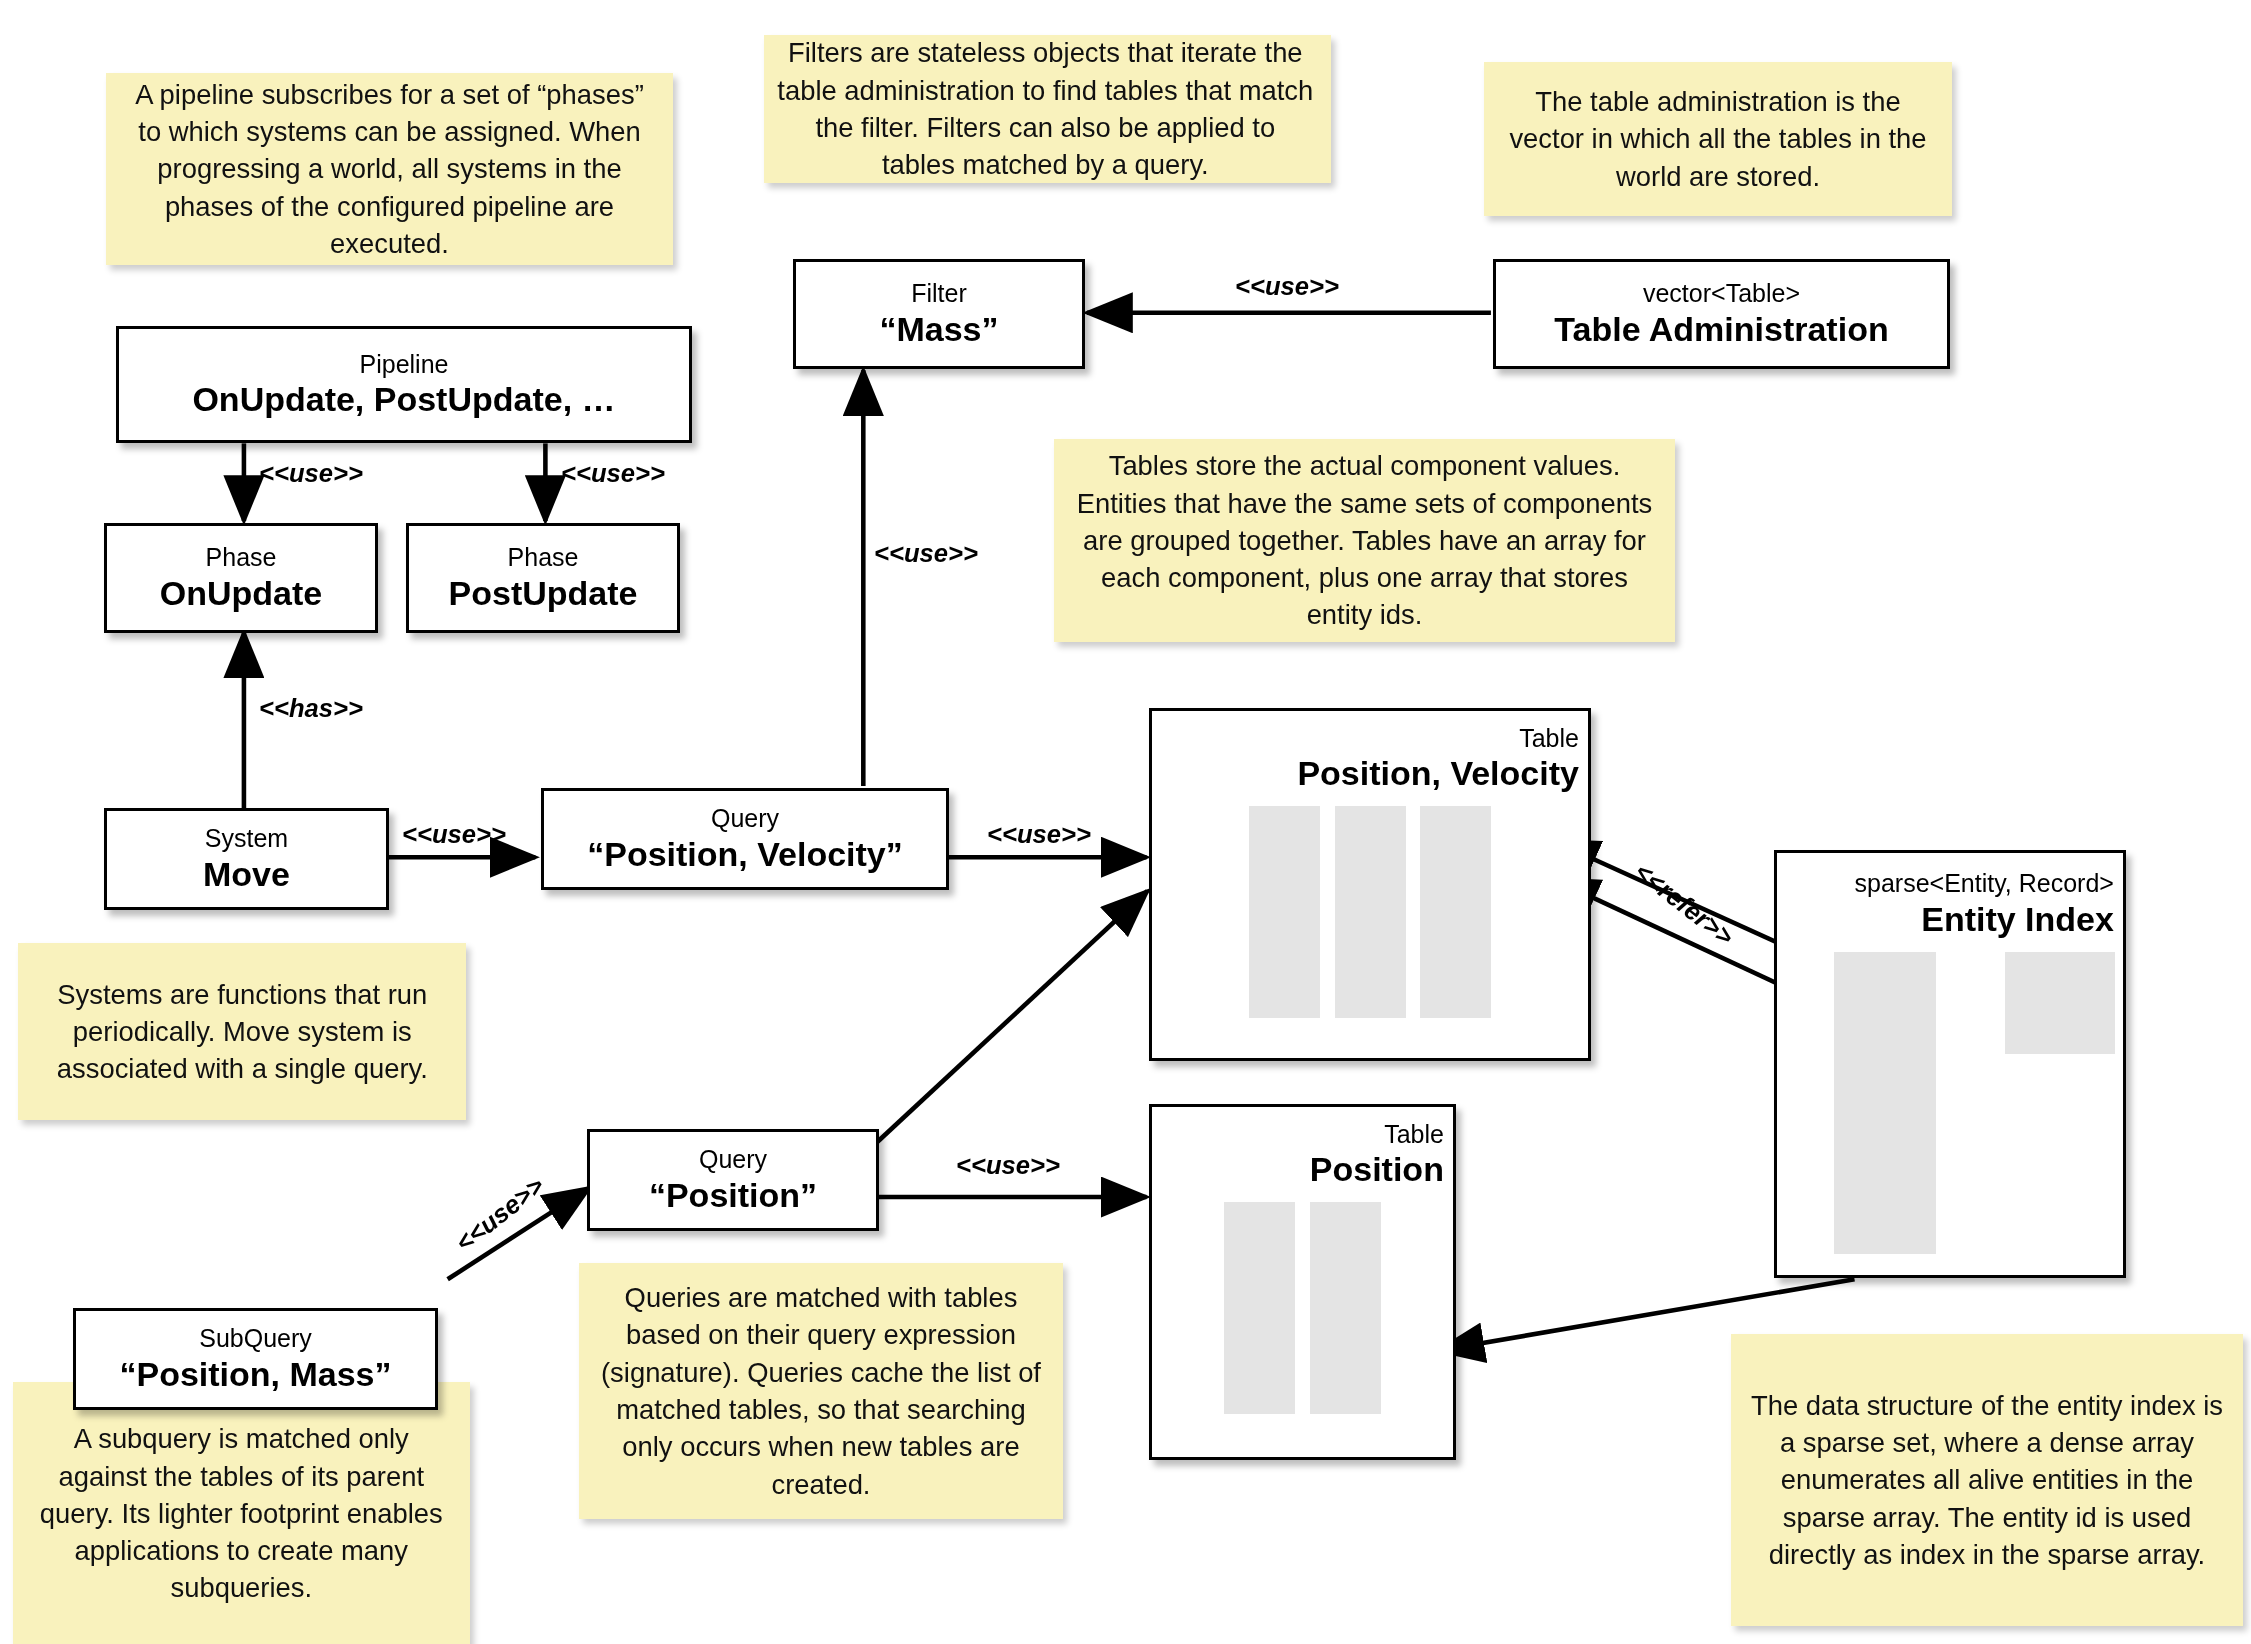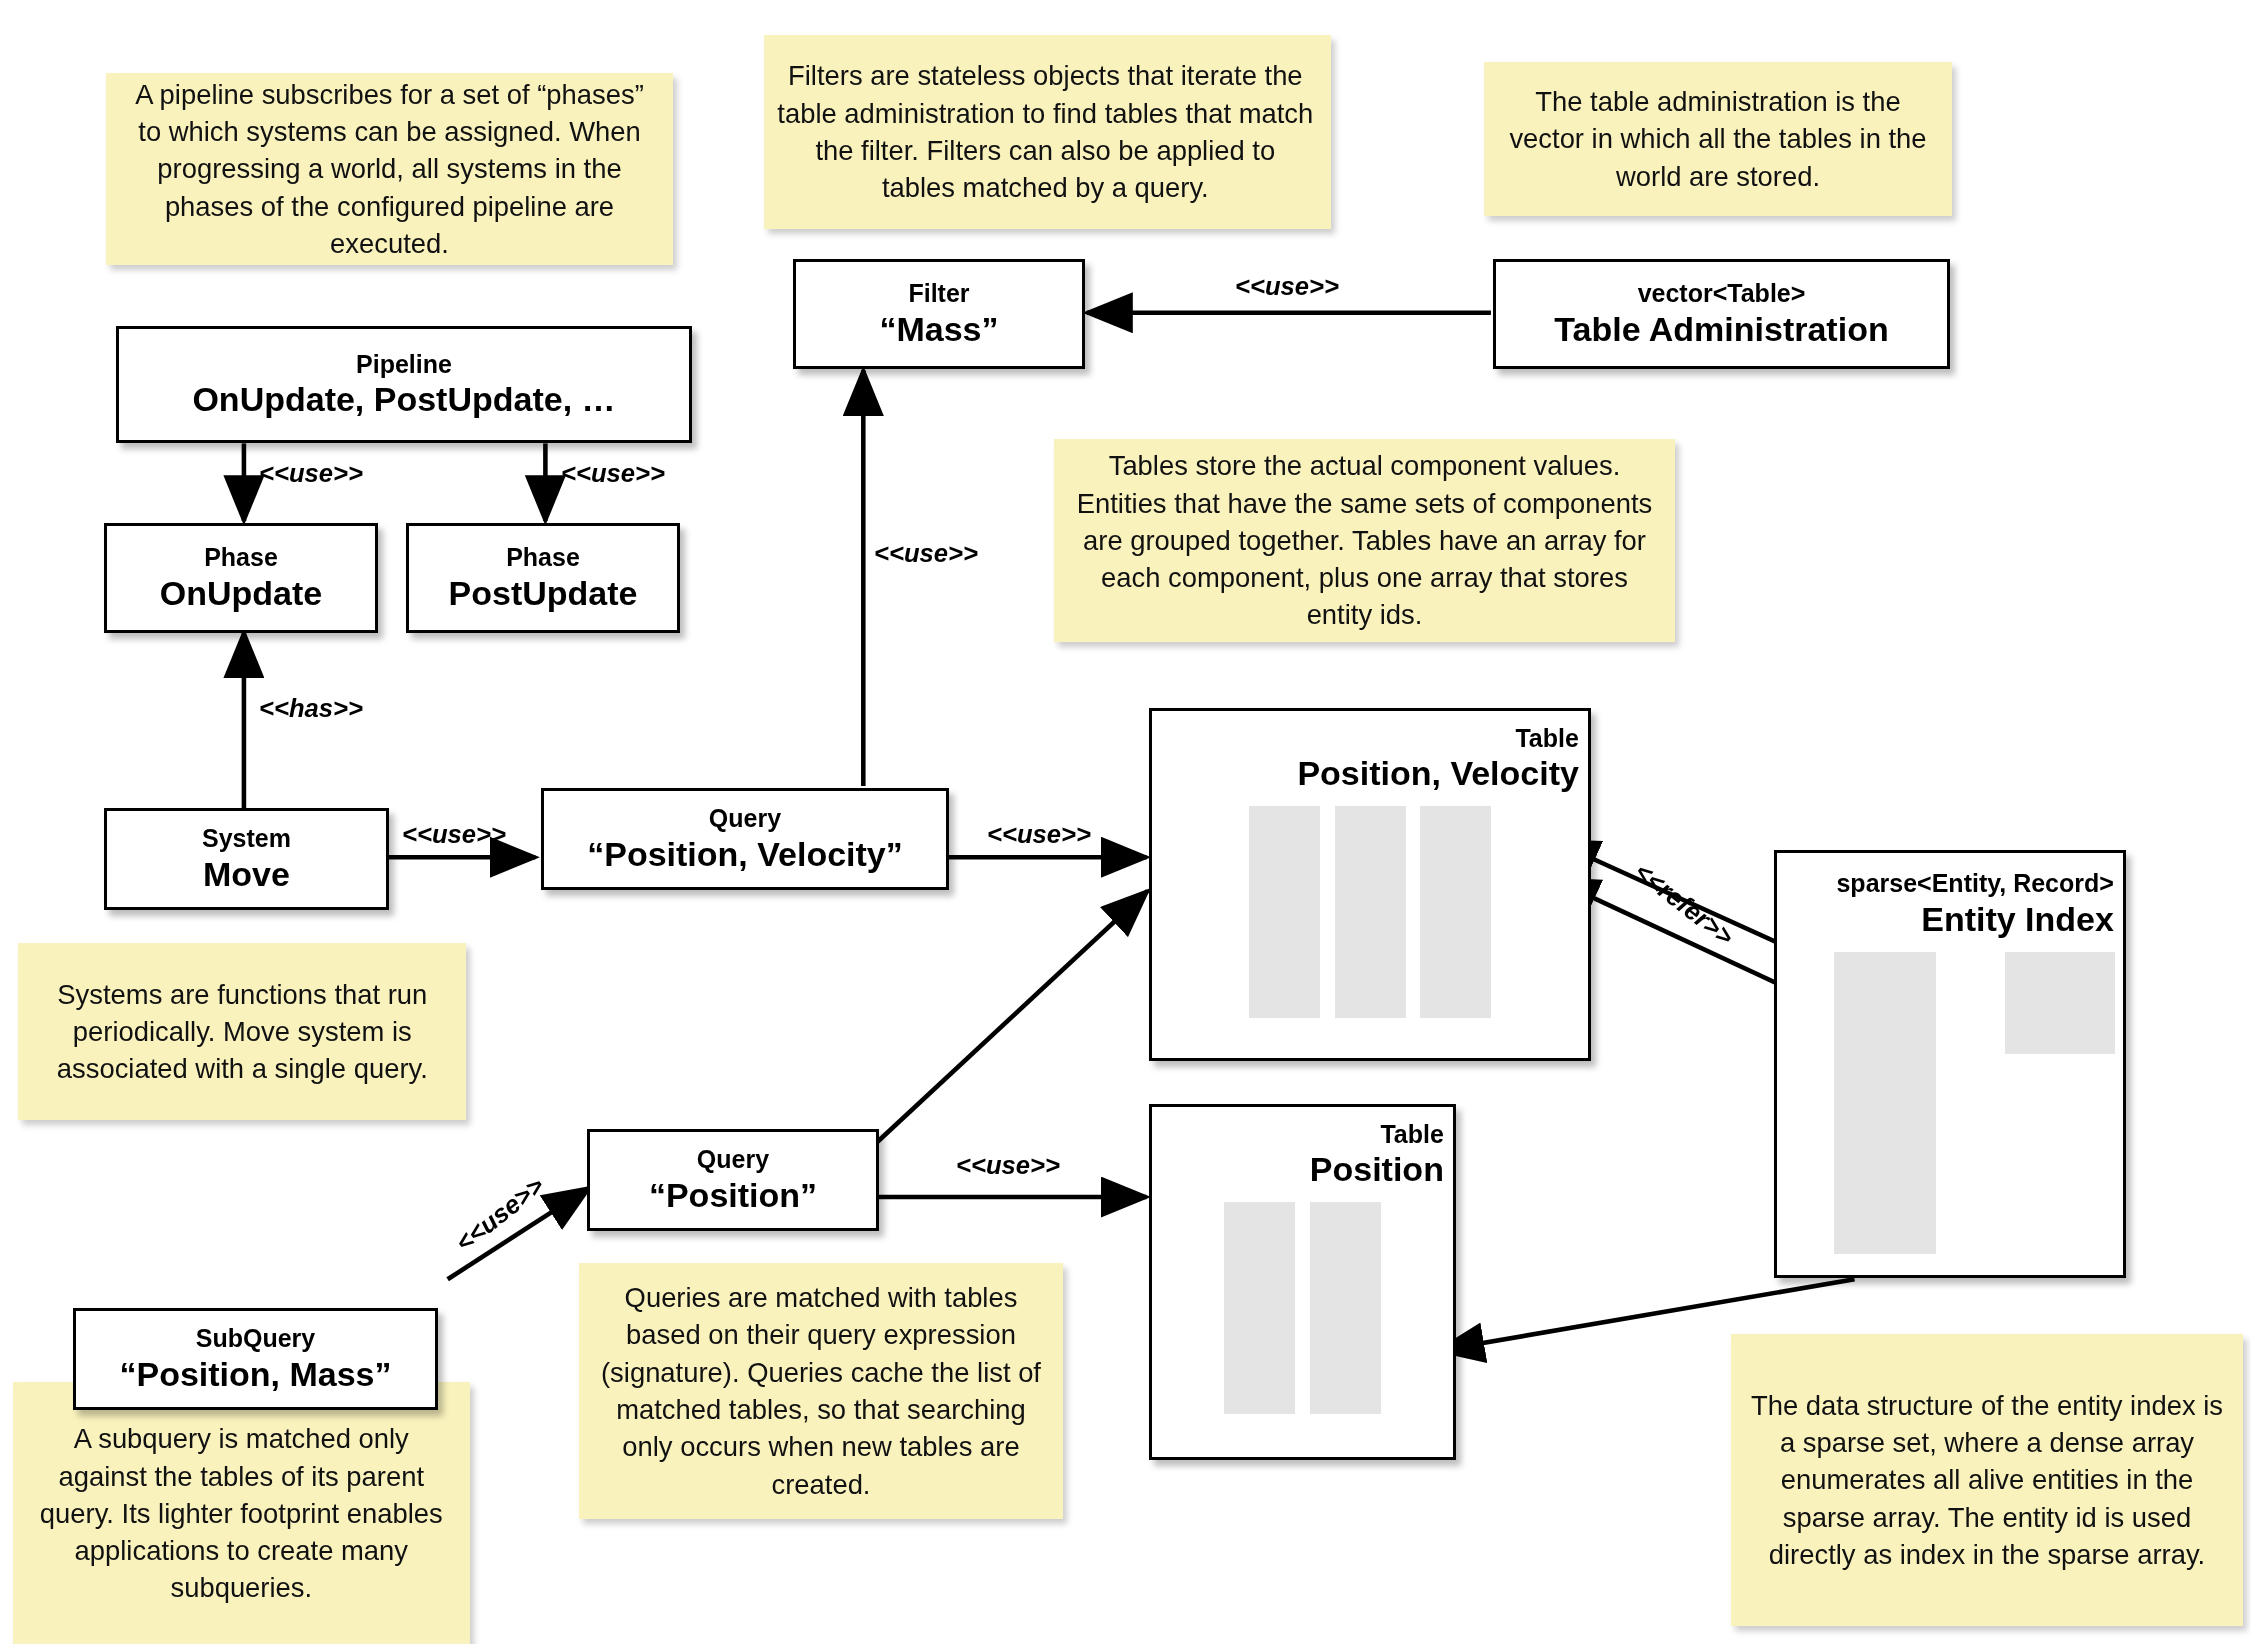--- a/index.html
+++ b/index.html
@@ -46,21 +46,21 @@
     box-sizing: border-box;
     box-shadow: 4.6px 5.5px 6.4px rgba(0,0,0,0.26);
     display: flex;
     flex-direction: column;
     align-items: center;
     justify-content: center;
     padding: 5.5px 9.1px;
   }
   .cbox .stereo {
     font-size: 25px;
-    font-weight: bold;
+    font-weight: normal;
     color: #000;
     line-height: 1.18;
     white-space: nowrap;
   }
   .cbox .cname {
     font-size: 34px;
     font-weight: bold;
     color: #000;
     line-height: 1.18;
     white-space: nowrap;
@@ -150,21 +150,21 @@
     <line x1="2198" y1="1042" x2="2110" y2="1042" stroke="#000" stroke-width="5" marker-end="url(#ah)"></line>
     <line x1="2198" y1="1086" x2="2110" y2="1086" stroke="#000" stroke-width="5" marker-end="url(#ah)"></line>
 
     <line x1="2140" y1="1108" x2="2180" y2="1255" stroke="#000" stroke-width="4" marker-end="url(#ah)"></line>
   </svg>
 
   <div class="note" style="left:106px; top:73px; width:567px; height:192px;">
     <span>A pipeline subscribes for a set of “phases” to which systems can be assigned. When progressing a world, all systems in the phases of the configured pipeline are executed.</span>
   </div>
 
-  <div class="note" style="left:764px; top:35px; width:567px; height:194px;padding-left:12px;">
+  <div class="note" style="left:764px; top:35px; width:567px; height:148px;padding-left:12px;">
     <span>Filters are stateless objects that iterate the table administration to find tables that match the filter. Filters can also be applied to tables matched by a query.</span>
   </div>
 
   <div class="note" style="left:1484px; top:53px; width:468px; height:154px;margin-top:9px;">
     <span>The table administration is the vector in which all the tables in the world are stored.</span>
   </div>
 
   <div class="note" style="left:1054px; top:439px; width:621px; height:203px;">
     <span>Tables store the actual component values. Entities that have the same sets of components are grouped together. Tables have an array for each component, plus one array that stores entity ids.</span>
   </div>

